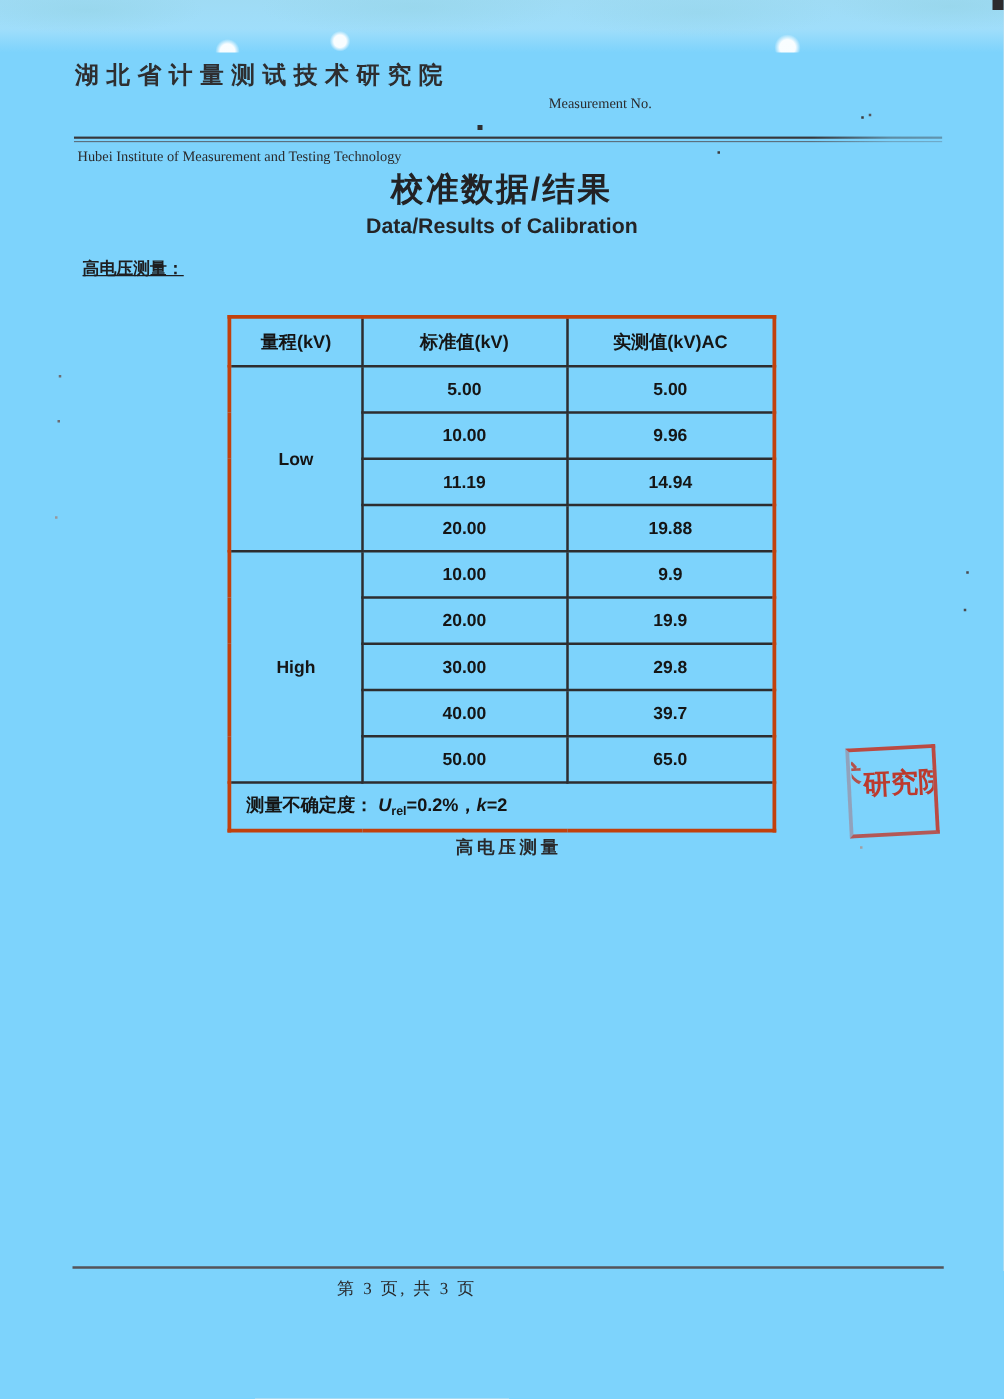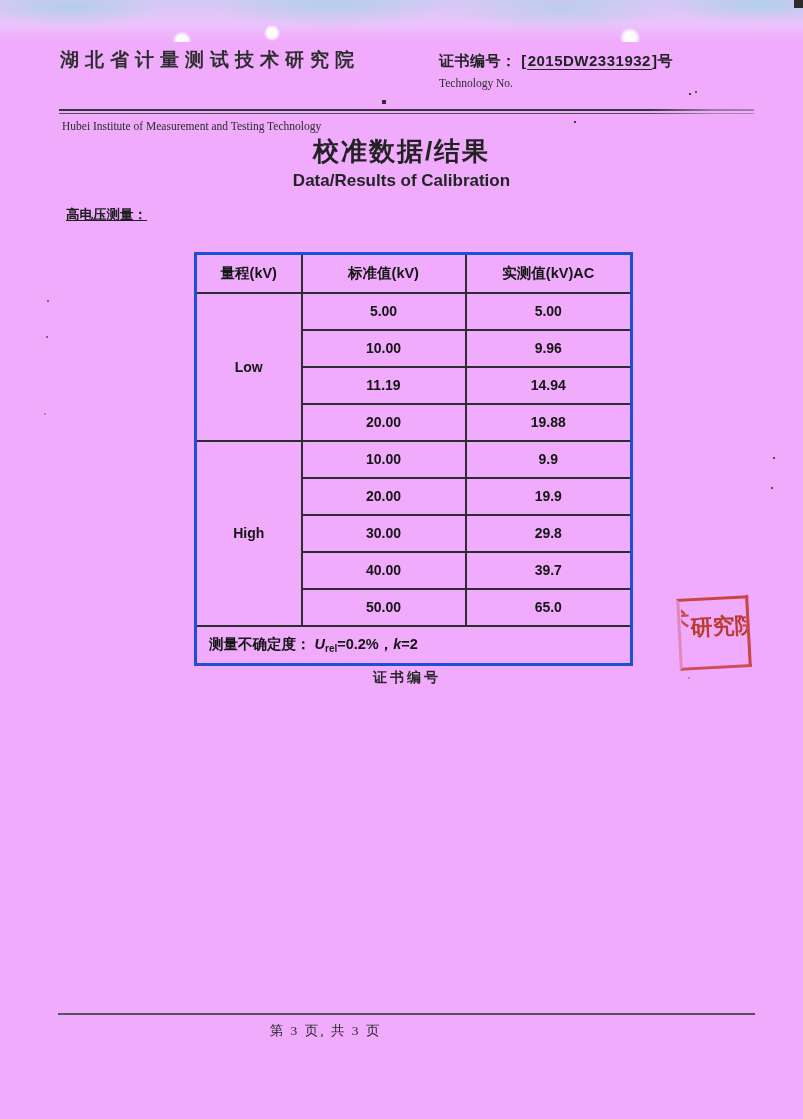--- a/index.html
+++ b/index.html
@@ -2,21 +2,21 @@
 <html><head>
 <meta charset="utf-8">
 <style>
   * { margin: 0; padding: 0; box-sizing: border-box; }
   html, body { background: #e8e8e8; }
   .page {
     position: relative;
     width: 803px;
     height: 1119px;
     margin: 0 auto;
-    background: #f0abfc;
+    background: #7dd3fc;
     overflow: hidden;
     font-family: "Liberation Sans", sans-serif;
     color: #222;
   }
 
   
   .scan-texture {
     position: absolute; left: 0; top: 0; width: 803px; height: 42px;
     background:
       radial-gradient(circle 13px at 182px 41px, rgba(255,255,255,.95) 45%, rgba(255,255,255,0) 75%),
@@ -94,21 +94,21 @@
   .cal-table {
     position: absolute; left: 182px; top: 252px;
     border-collapse: collapse; table-layout: fixed; width: 436px;
     color: #151515;
   }
   .cal-table th, .cal-table td {
     border: 2px solid #2d2d2f;
     text-align: center; vertical-align: middle;
     font-weight: bold; font-size: 14px; padding: 0;
   }
-  .cal-table { border: 3px solid #1d4ed8; margin-left: 12px; }
+  .cal-table { border: 3px solid #c2410c; }
   .cal-table thead tr { height: 39px; }
   .cal-table tbody tr { height: 37px; }
   .cal-table th { font-size: 14.5px; }
   .uncertainty-row td {
     text-align: left; padding-left: 12px; height: 39px; font-size: 14.5px;
   }
   .u-sym, .k-sym { font-style: italic; }
   .u-sub { font-size: 10px; vertical-align: -3px; font-style: normal; }
 
   .below-blank {
@@ -149,22 +149,21 @@
 <body>
 
 <div class="page">
 
   <div class="scan-texture"></div>
   <div class="specks"></div>
 
   <div class="inst-cn">湖北省计量测试技术研究院</div>
   <div class="inst-en">Hubei Institute of Measurement and Testing Technology</div>
 
-  <div class="cert-line"><span>证书编号： </span><span>[</span><span class="cert-num">2015DW2331932</span><span>]号</span></div>
-  <div class="cert-en">Technology No.</div>
+  <div class="cert-en">Measurement No.</div>
 
   <div class="rule-double"></div>
 
   <div class="doc-title">校准数据/结果</div>
   <div class="doc-subtitle">Data/Results of Calibration</div>
 
   <div class="section-label">高电压测量：</div>
 
   <table class="cal-table">
     <colgroup>
@@ -217,21 +216,21 @@
       <tr>
         <td>50.00</td>
         <td>65.0</td>
       </tr>
       <tr class="uncertainty-row">
         <td colspan="3"><span>测量不确定度： </span><span class="u-sym">U</span><span class="u-sub">rel</span><span>=0.2%，</span><span class="k-sym">k</span><span>=2</span></td>
       </tr>
     </tbody>
   </table>
 
-  <div class="below-blank">证书编号</div>
+  <div class="below-blank">高电压测量</div>
 
   <div class="stamp">
     <div class="stamp-text"><span class="stamp-partial">术</span><span>研究院</span></div>
   </div>
 
   <div class="footer-rule"></div>
   <div class="footer-page">第 3 页, 共 3 页</div>
 
 </div>
 

